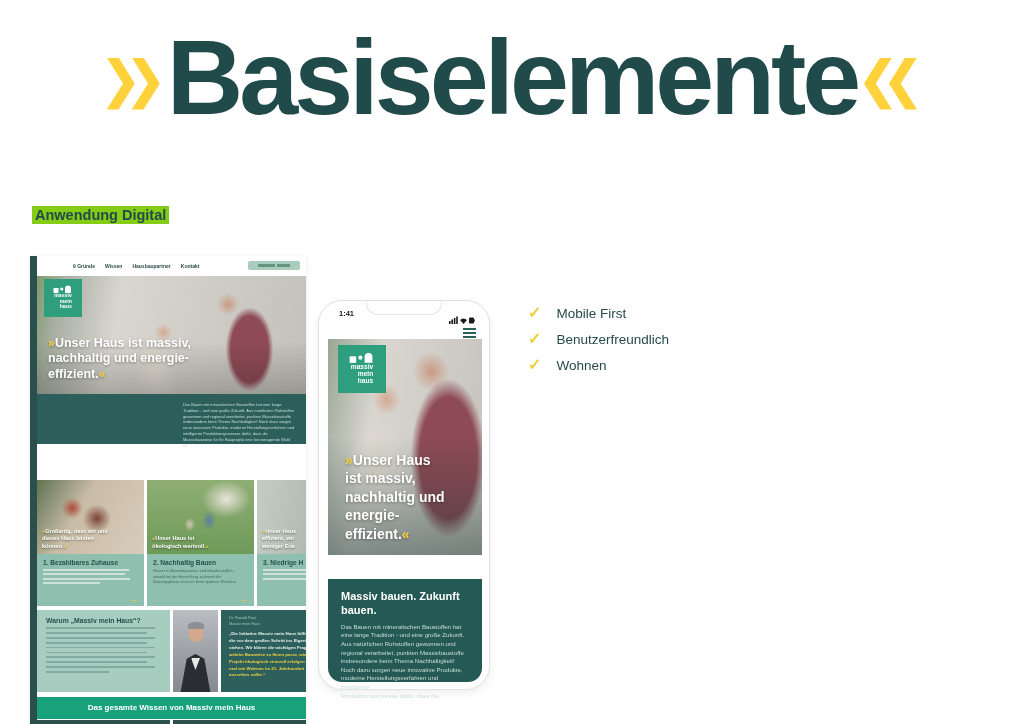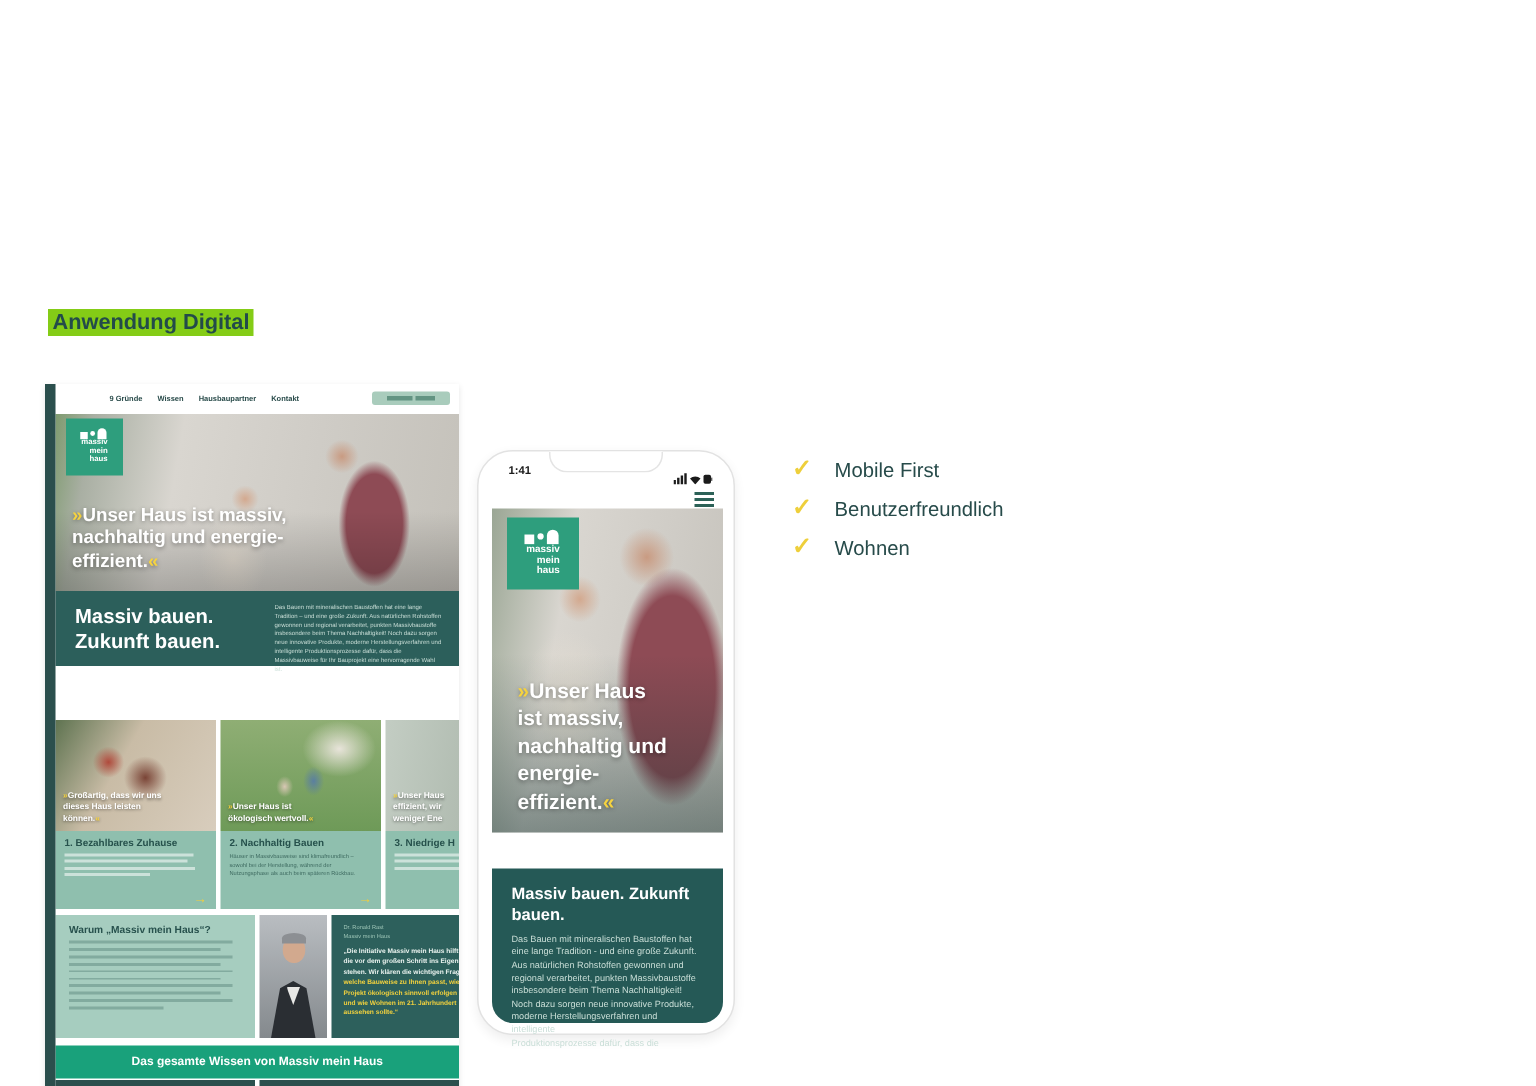--- a/index.html
+++ b/index.html
@@ -144,20 +144,31 @@
   .checklist { position:absolute; left:528px; top:303px; display:flex; flex-direction:column; gap:6px; }
   .check-row { display:flex; align-items:center; gap:15px; height:20px; }
   .check-mark { color:#EECF3B; font-size:16px; font-weight:700; line-height:1; }
   .check-label { color:#274B4A; font-size:13.5px; font-weight:500; }
 </style>
 </head>
 <body>
 
 <div class="stage">
 
+  <div class="brand-title">
+    <span class="chev-group">
+        <i></i>
+        <i></i>
+      </span>
+    <span class="word">Basiselemente</span>
+    <span class="chev-group right">
+        <i></i>
+        <i></i>
+      </span>
+  </div>
 
   <div class="section-label">Anwendung Digital</div>
 
   <div class="desktop">
     <div class="d-edge"></div>
 
     <div class="d-nav">
       <span>9 Gründe</span>
       <span>Wissen</span>
       <span>Hausbaupartner</span>
@@ -181,22 +192,20 @@
         <span>mein</span><br>
         <span>haus</span>
       </span>
     </div>
 
     <div class="d-headline"><span class="yellow">»</span><span class="pre">Unser Haus ist massiv,
 nachhaltig und energie-
 effizient.</span><span class="yellow">«</span></div>
 
     <div class="d-band">
-      <div class="d-band-heading pre">Massiv bauen.
-Zukunft bauen.</div>
       <div class="d-band-body">Das Bauen mit mineralischen Baustoffen hat eine lange Tradition – und eine große Zukunft. Aus natürlichen Rohstoffen gewonnen und regional verarbeitet, punkten Massivbaustoffe insbesondere beim Thema Nachhaltigkeit! Noch dazu sorgen neue innovative Produkte, moderne Herstellungsverfahren und intelligente Produktionsprozesse dafür, dass die Massivbauweise für Ihr Bauprojekt eine hervorragende Wahl ist.</div>
     </div>
 
 
     <div class="card card1">
       <div class="card-photo p1">
         <div class="card-overlay"><span class="yellow">»</span><span class="pre">Großartig, dass wir uns
 dieses Haus leisten
 können.</span><span class="yellow">«</span></div>
       </div>

